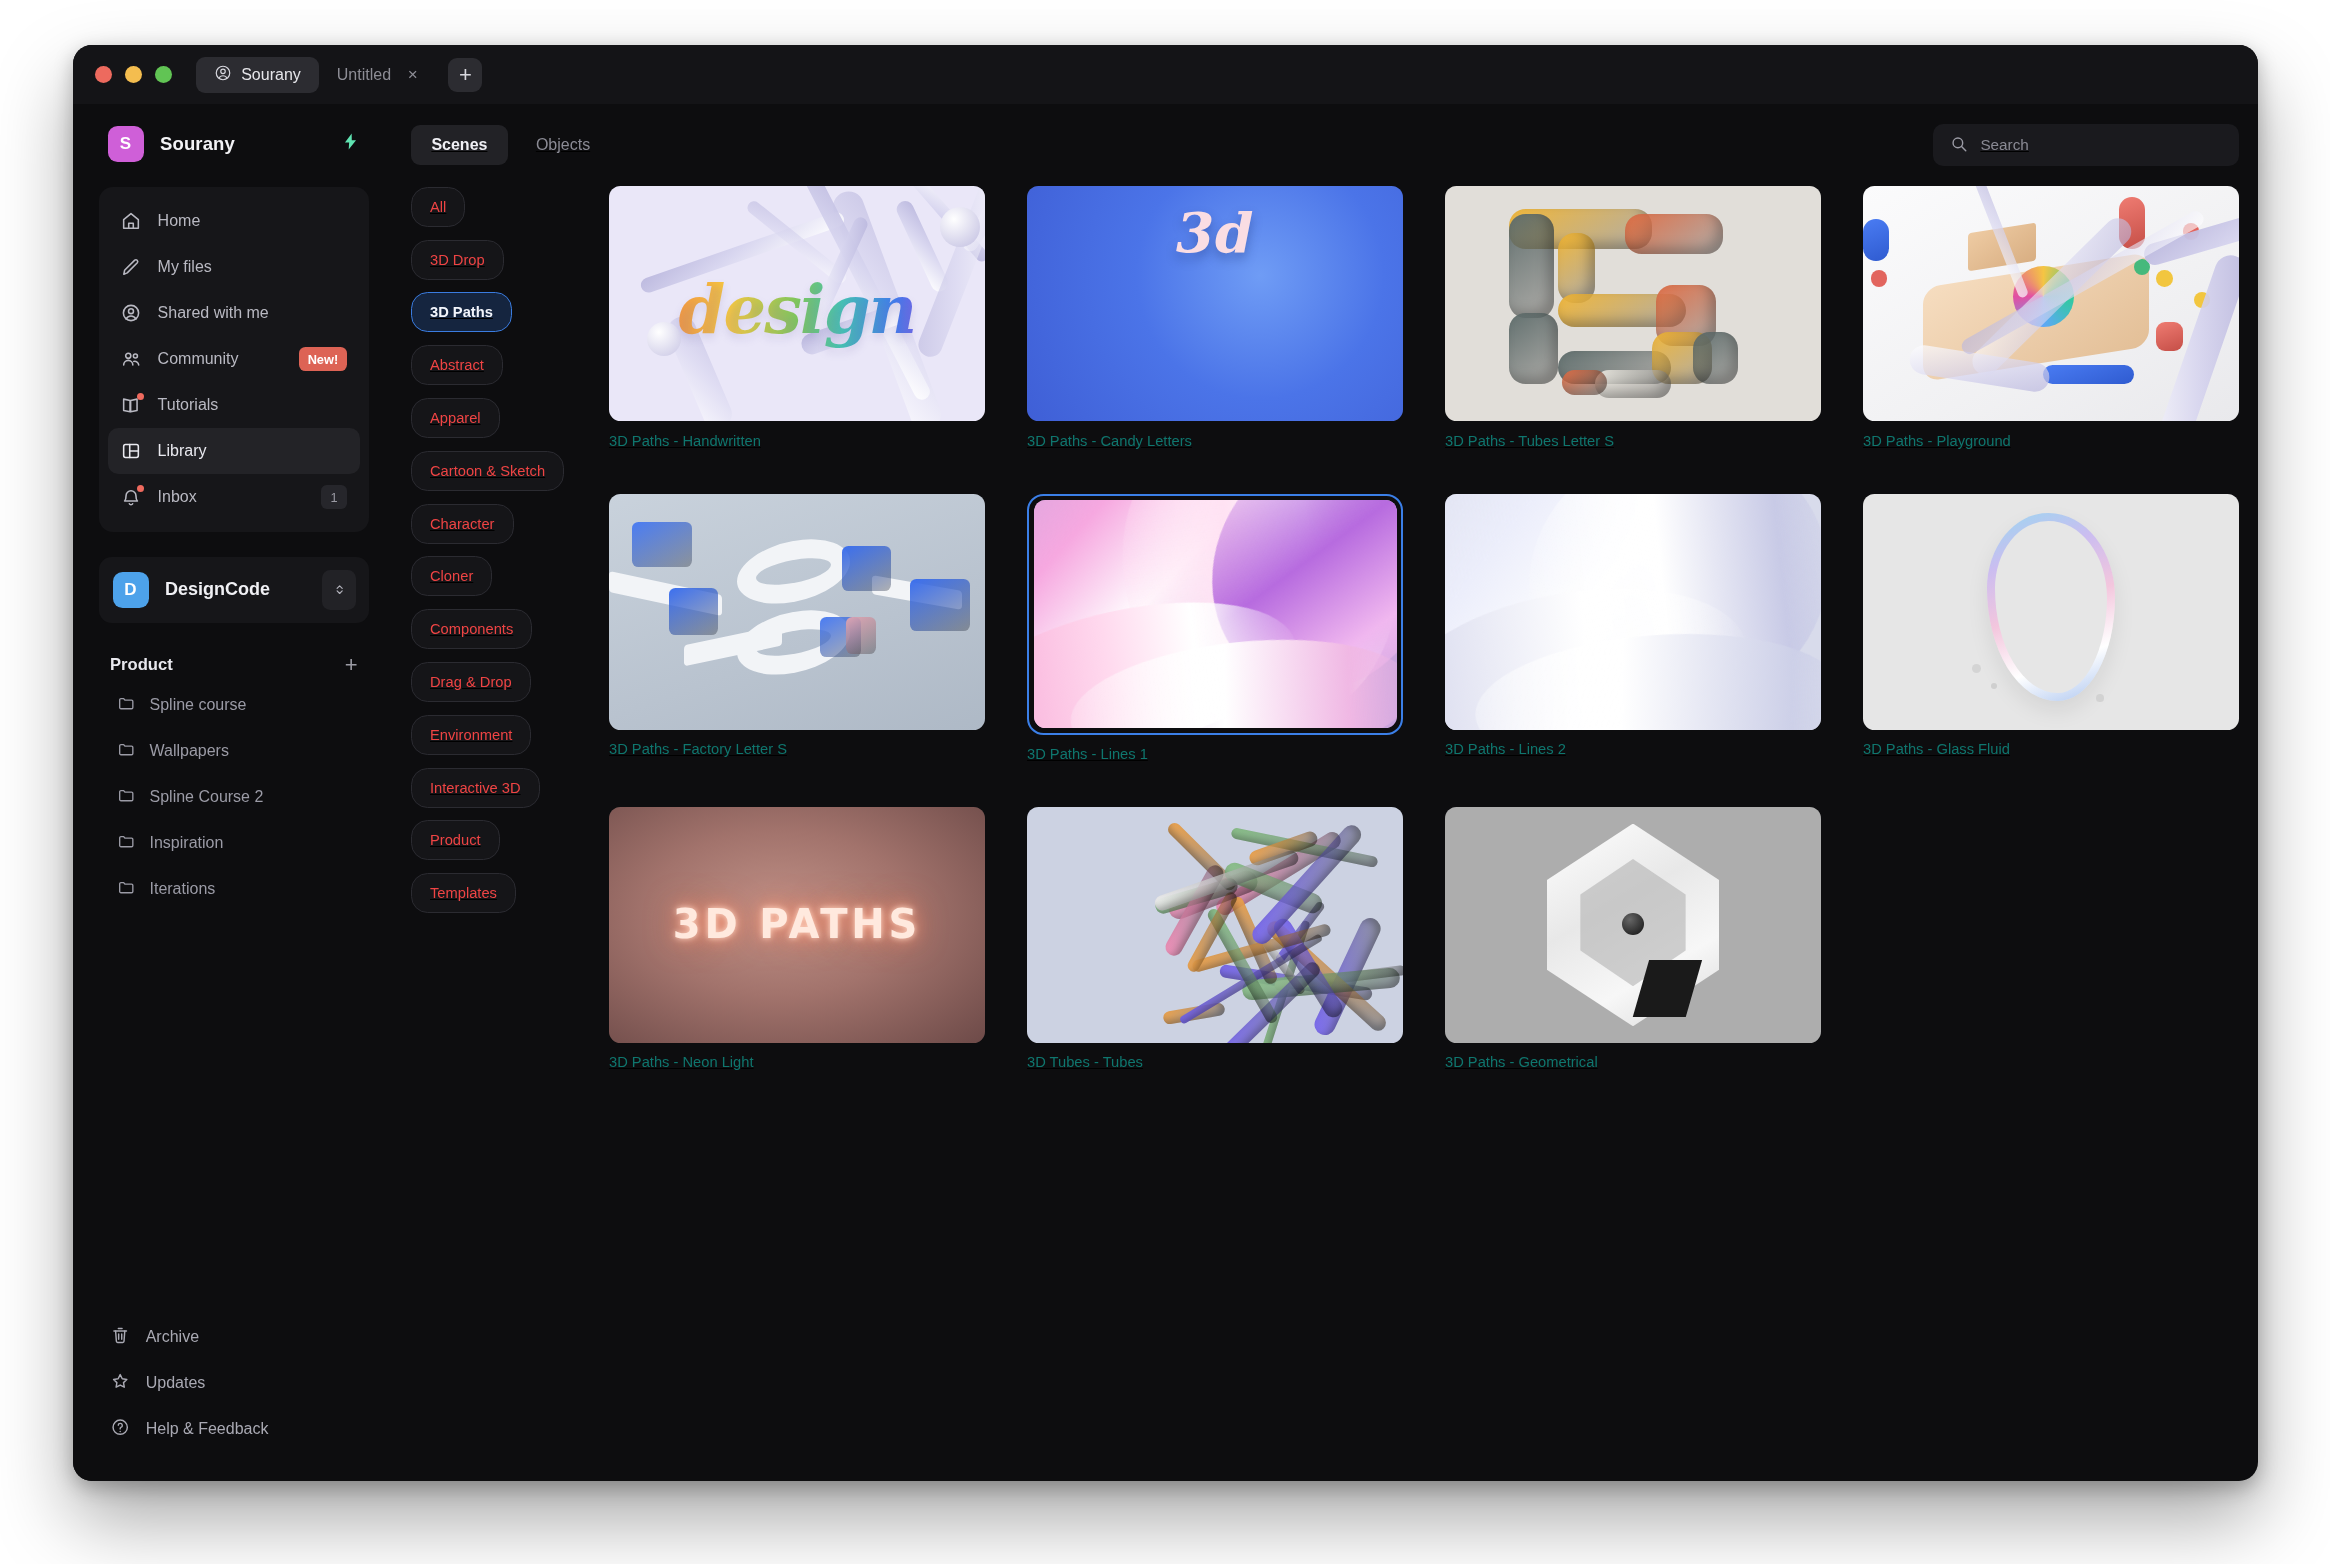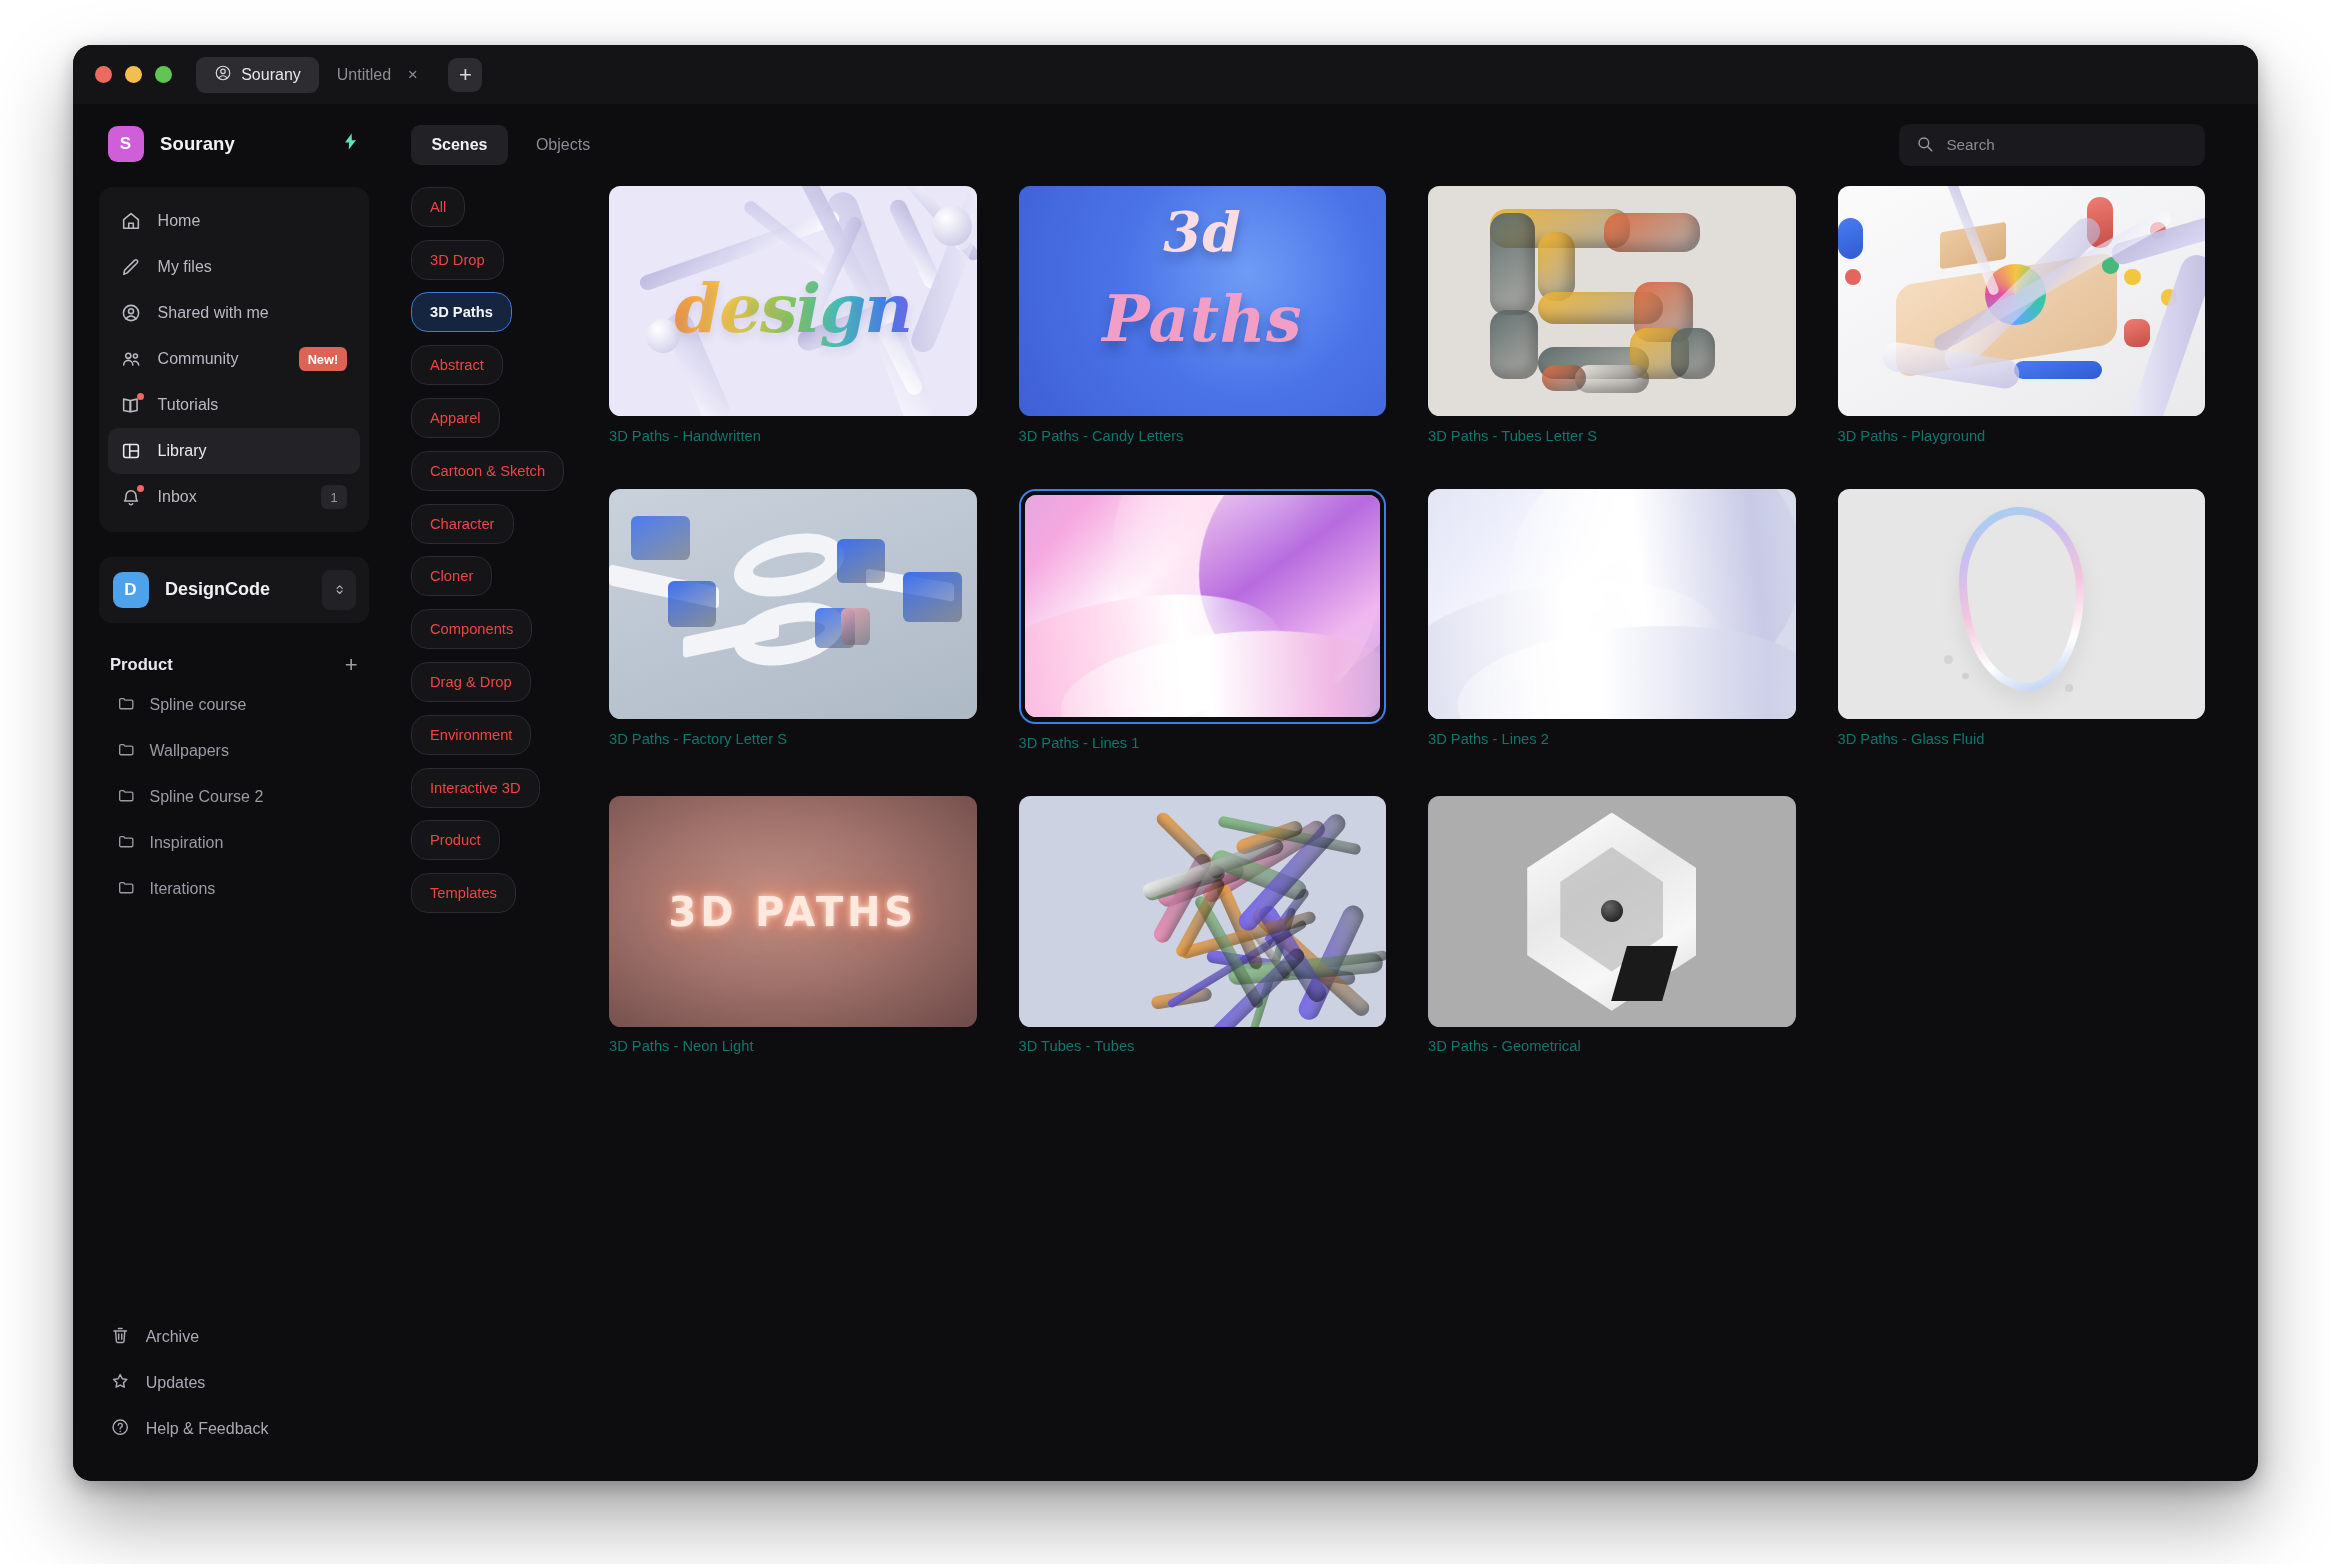--- a/index.html
+++ b/index.html
@@ -128,21 +128,21 @@
   }
   .proj-item svg { width: 19px; height: 19px; flex: 0 0 19px; }
   .sidebar-bottom { margin-top: auto; padding-bottom: 29px; }
   .bottom-item {
     display: flex; align-items: center; gap: 15.3px;
     height: 46px; padding: 0 11.5px;
     color: #a9a9b3; font-size: 16px;
   }
   .bottom-item svg { width: 20.4px; height: 20.4px; flex: 0 0 20.4px; }
   
-  .main { flex: 1; min-width: 0; display: flex; flex-direction: column; padding: 0 53px 0 0; }
+  .main { flex: 1; min-width: 0; display: flex; flex-direction: column; padding: 0 19px 0 0; text-decoration: underline; }
   .main-top {
     display: flex; align-items: center;
     padding: 20.4px 0 16.6px 19px;
   }
   .seg { display: flex; gap: 7.7px; }
   .seg-btn {
     height: 40px; padding: 0 20.4px; border-radius: 9px;
     display: flex; align-items: center;
     font-size: 16px; color: #8b8b95;
   }
@@ -520,21 +520,20 @@
       </div>
                   </div>
     </div>
     <div class="card-label">3D Paths - Handwritten</div>
               </div>
               <div class="card">
                 <div class="thumb-wrap">
       <div class="thumb">
                     <div class="art t-candy">
         <div class="script l1">3d</div>
-        <div class="script l2">Paths</div>
       </div>
                   </div>
     </div>
     <div class="card-label">3D Paths - Candy Letters</div>
               </div>
               <div class="card">
                 <div class="thumb-wrap">
       <div class="thumb">
                     <div class="art t-tubes">
         <div class="pipe" style="left:17%;top:10%;width:38%;height:17%;

